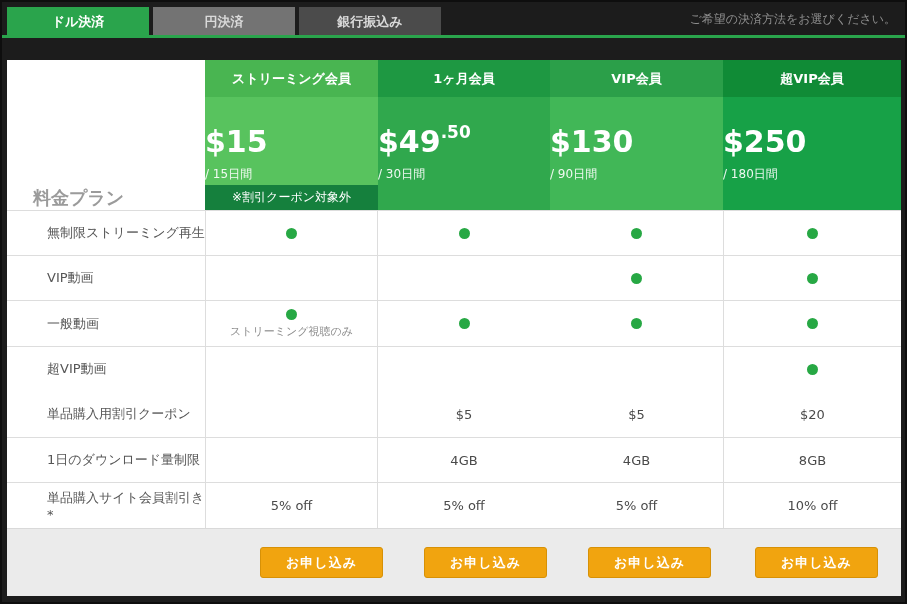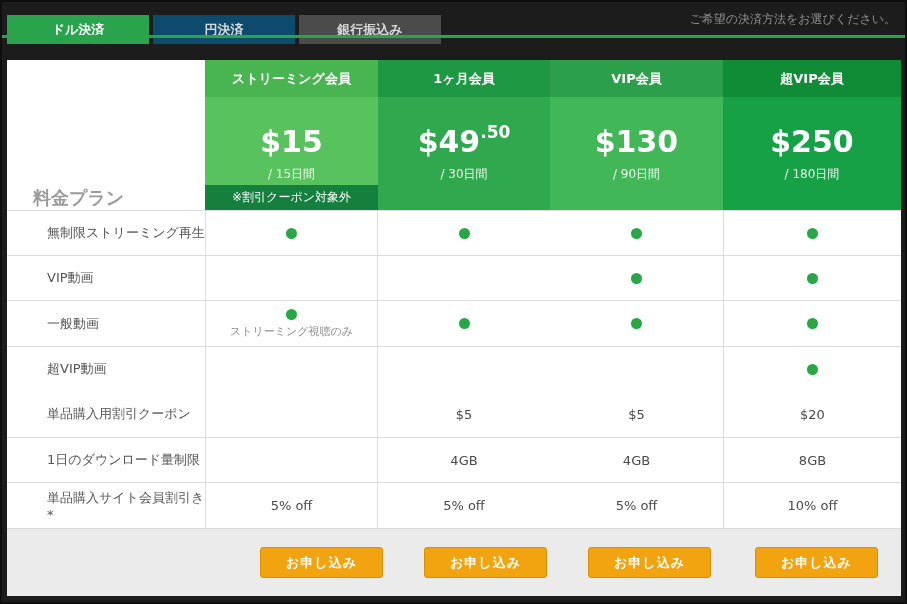--- a/index.html
+++ b/index.html
@@ -5,35 +5,35 @@
   html,body{margin:0;padding:0;}
   body{
     width:907px;height:604px;position:relative;overflow:hidden;
     background:#1c1c1c;font-family:"DejaVu Sans","Liberation Sans",sans-serif;
     box-sizing:border-box;border:2px solid #0e0e0e;
   }
   
   .tabbar{position:absolute;top:0;left:0;width:100%;height:36px;}
   .tab{
     position:absolute;top:5px;height:29px;line-height:29px;width:142px;
-    text-align:center;font-size:13px;font-weight:bold;color:#d9d9d9;cursor:pointer;margin-top:8px;
+    text-align:center;font-size:13px;font-weight:bold;color:#d9d9d9;cursor:pointer;
   }
   .tab.active{color:#fff;}
   .tab1{left:5px}.tab2{left:151px}.tab3{left:297px}
   .accent-line{position:absolute;top:33px;left:0;width:100%;height:3px;}
   .hint{position:absolute;top:9px;right:9px;font-size:12px;color:#8f8f8f;}
   
   .table{position:absolute;left:5px;top:58px;width:894px;}
   .head{display:grid;grid-template-columns:198px 173px 172px 173px 178px;grid-template-rows:37px 113px;}
   .label-cell{
     grid-row:1/3;background:#fff;display:flex;align-items:flex-end;
     padding-left:26px;font-size:18px;font-weight:bold;color:#9b9b9b;box-sizing:border-box;
   }
   .plan-name{display:flex;align-items:center;justify-content:center;color:#fff;font-weight:bold;font-size:13px;}
-  .plan-price{position:relative;display:flex;flex-direction:column;align-items:center;justify-content:center;color:#fff;}
+  .plan-price{position:relative;display:flex;flex-direction:column;justify-content:center;color:#fff;}
   .price{font-size:30px;font-weight:bold;line-height:1;}
   .price .cents{font-size:17px;vertical-align:14px;}
   .period{font-size:12px;margin-top:9px;color:rgba(255,255,255,.92);}
   .banner{position:absolute;left:0;right:0;bottom:0;height:25px;line-height:25px;text-align:center;font-size:12px;color:#fff;}
   
   .frow{display:flex;background:#fff;border-top:1px solid #ddd;box-sizing:border-box;}
   .frow.merge{border-top:none;}
   .h45{height:45px}.h46{height:46px}
   .cell{box-sizing:border-box;display:flex;align-items:center;justify-content:center;font-size:13px;color:#4a4a4a;}
   .w0{width:198px}.w1{width:173px}.w2{width:172px}.w3{width:173px}.w4{width:178px}
@@ -48,21 +48,21 @@
   .cta{
     width:123px;height:31px;border-radius:3px;color:#fff;font-weight:bold;font-size:13px;
     border:1px solid transparent;cursor:pointer;font-family:inherit;letter-spacing:1px;
   }
 </style>
 </head>
 <body>
 
 <div class="tabbar">
   <div class="tab tab1 active" style="background: rgb(42, 164, 76);">ドル決済</div>
-  <div class="tab tab2" style="background: #0c4a6e;">円決済</div>
+  <div class="tab tab2" style="background: #737373;">円決済</div>
   <div class="tab tab3" style="background: rgb(75, 75, 75);">銀行振込み</div>
   <div class="hint">ご希望の決済方法をお選びください。</div>
   <div class="accent-line" style="background: rgb(42, 164, 76);"></div>
 </div>
 
 <div class="table">
 
   <div class="head">
     <div class="label-cell">
       <span>料金プラン</span>

